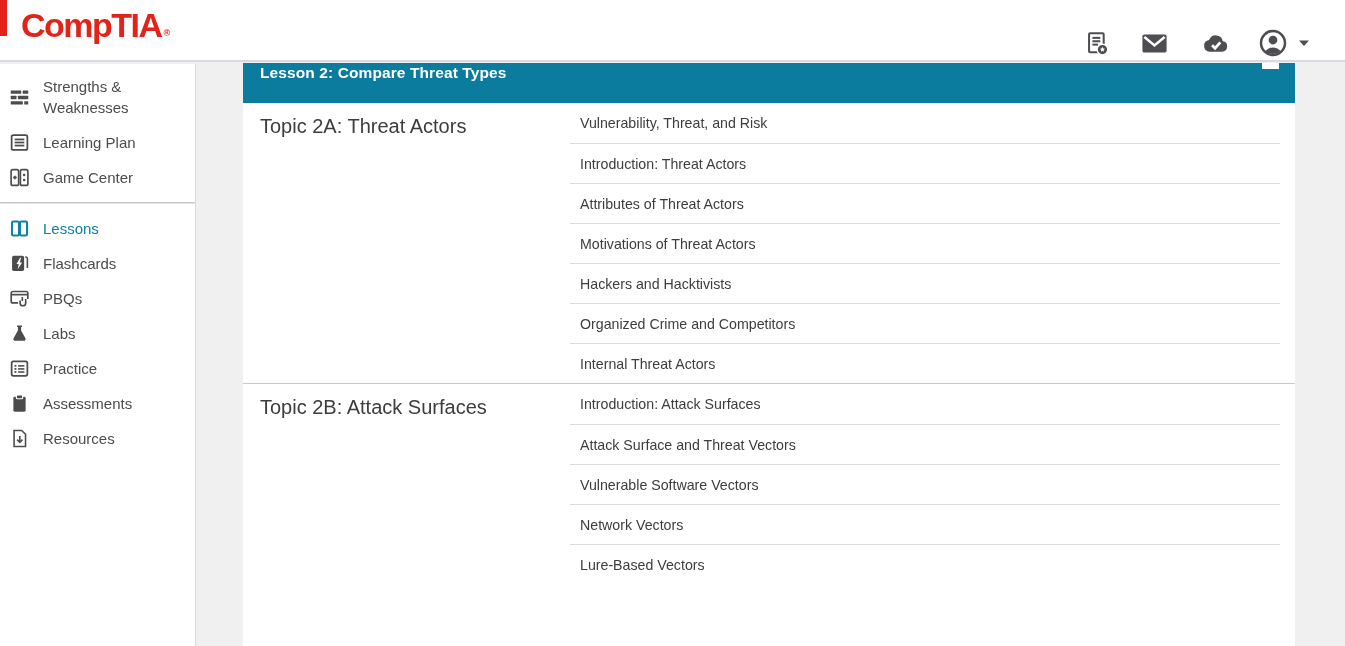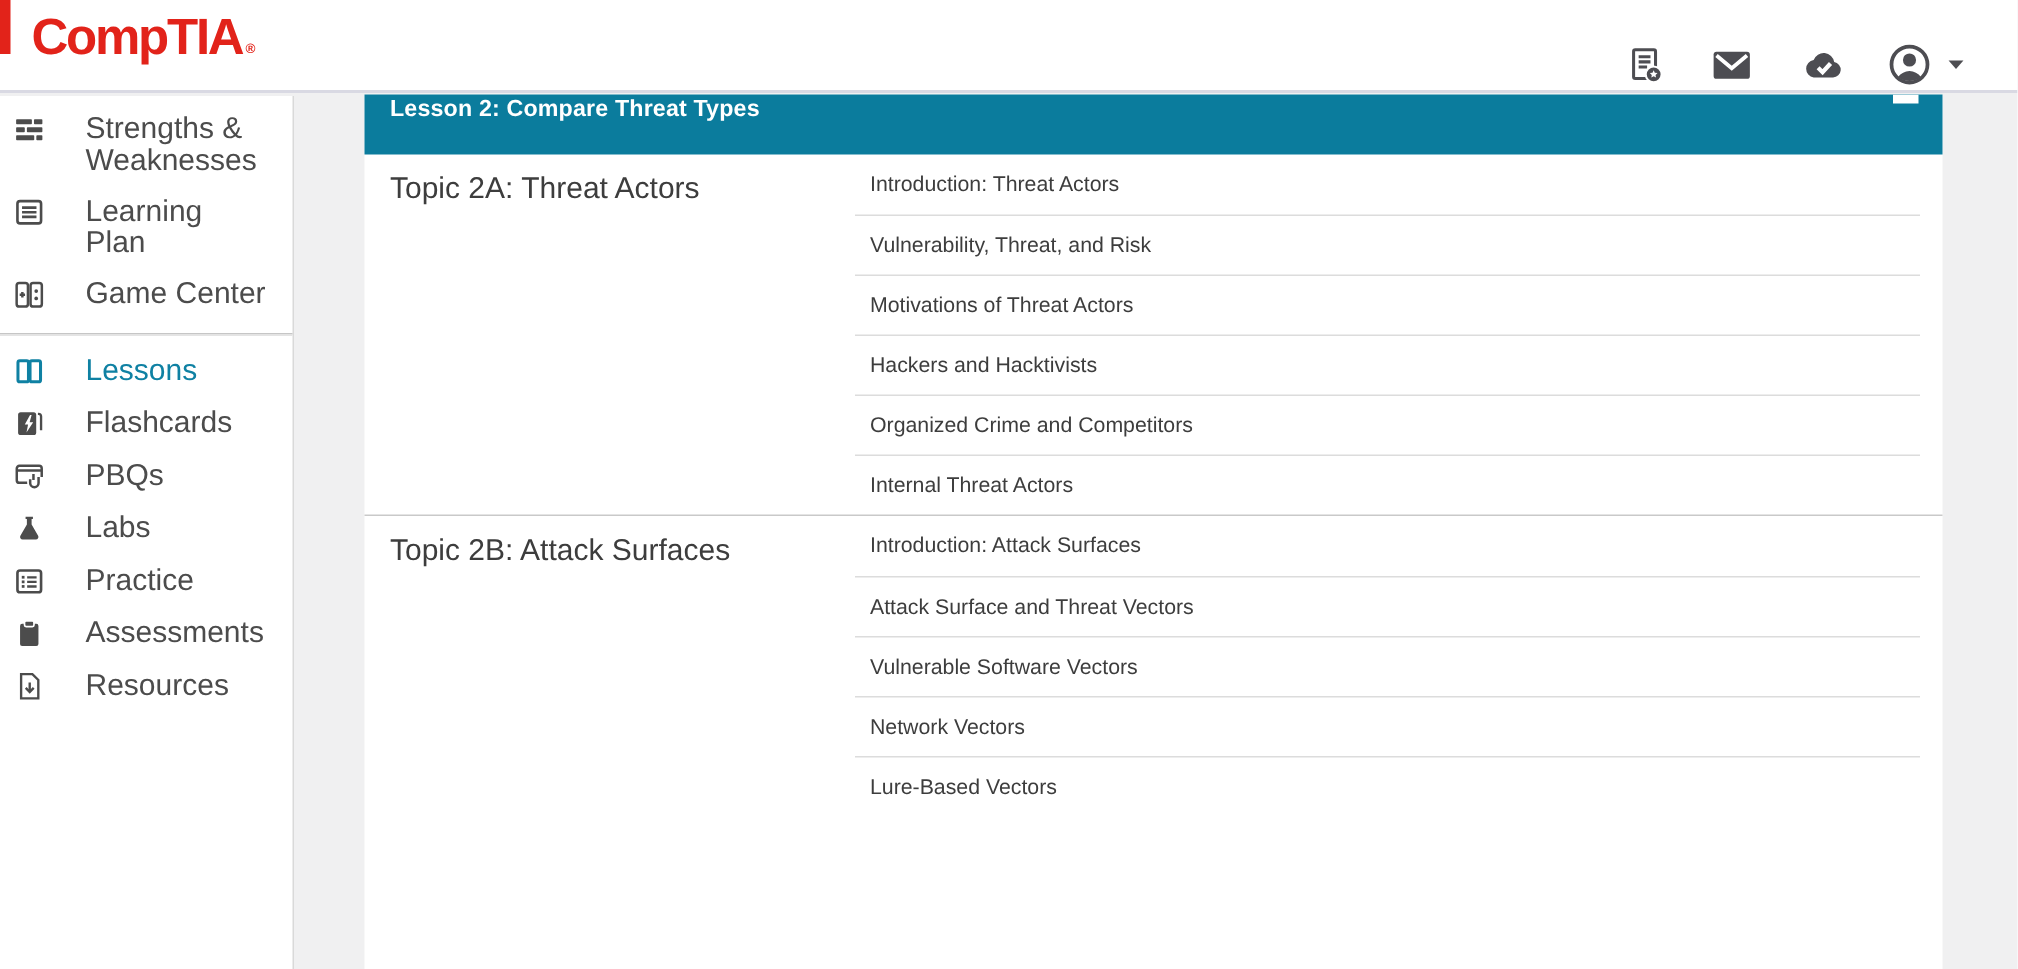--- a/index.html
+++ b/index.html
@@ -34,23 +34,23 @@
   .hicon.account { width:30px; height:30px; }
   .hicon.caret   { width:14px; height:14px; margin-left:-20px; }
 
   
   .sidebar {
     position:absolute; left:0; top:64px; width:196px; height:582px;
     background:#fff; border-right:1px solid #d9d9d9; z-index:10;
     padding-top:5px;
   }
   .nav-item {
-    display:flex; align-items:flex-start; gap:27px;
+    display:flex; align-items:center; gap:13px;
     padding:7px 4px 6px 9px; min-height:35px; cursor:pointer;
-    color:#4c4c4c; font-size:20px; line-height:21px;
+    color:#4c4c4c; font-size:15px; line-height:21px;
   }
   .nav-item .nav-ico { width:21px; height:21px; flex:none; margin-top:0; }
   .nav-item .nav-label { max-width:122px; }
   .nav-item.active { color:#0f81a3; }
   .nav-divider {
     height:2px; margin:8px 0 6px 0;
     border-top:1px solid #c6c6c6; border-bottom:1px solid #e4e4e4;
   }
 
   
@@ -297,25 +297,29 @@
     <div class="lesson-title">Lesson 2: Compare Threat Types</div>
     <div class="collapse-btn"></div>
   </div>
   <div id="topics">
       <section class="topic">
     <div class="topic-left">
       <div class="topic-title">Topic 2A: Threat Actors</div>
     </div>
     <div class="topic-rows rows">
           <div class="row">
+    <span class="row-label">Vulnerability, Threat, and Risk</span>
+
+  </div>
+          <div class="row">
     <span class="row-label">Introduction: Threat Actors</span>
 
   </div>
           <div class="row">
-    <span class="row-label">Vulnerability, Threat, and Risk</span>
+    <span class="row-label">Attributes of Threat Actors</span>
 
   </div>
           <div class="row">
     <span class="row-label">Motivations of Threat Actors</span>
 
   </div>
           <div class="row">
     <span class="row-label">Hackers and Hacktivists</span>
 
   </div>

